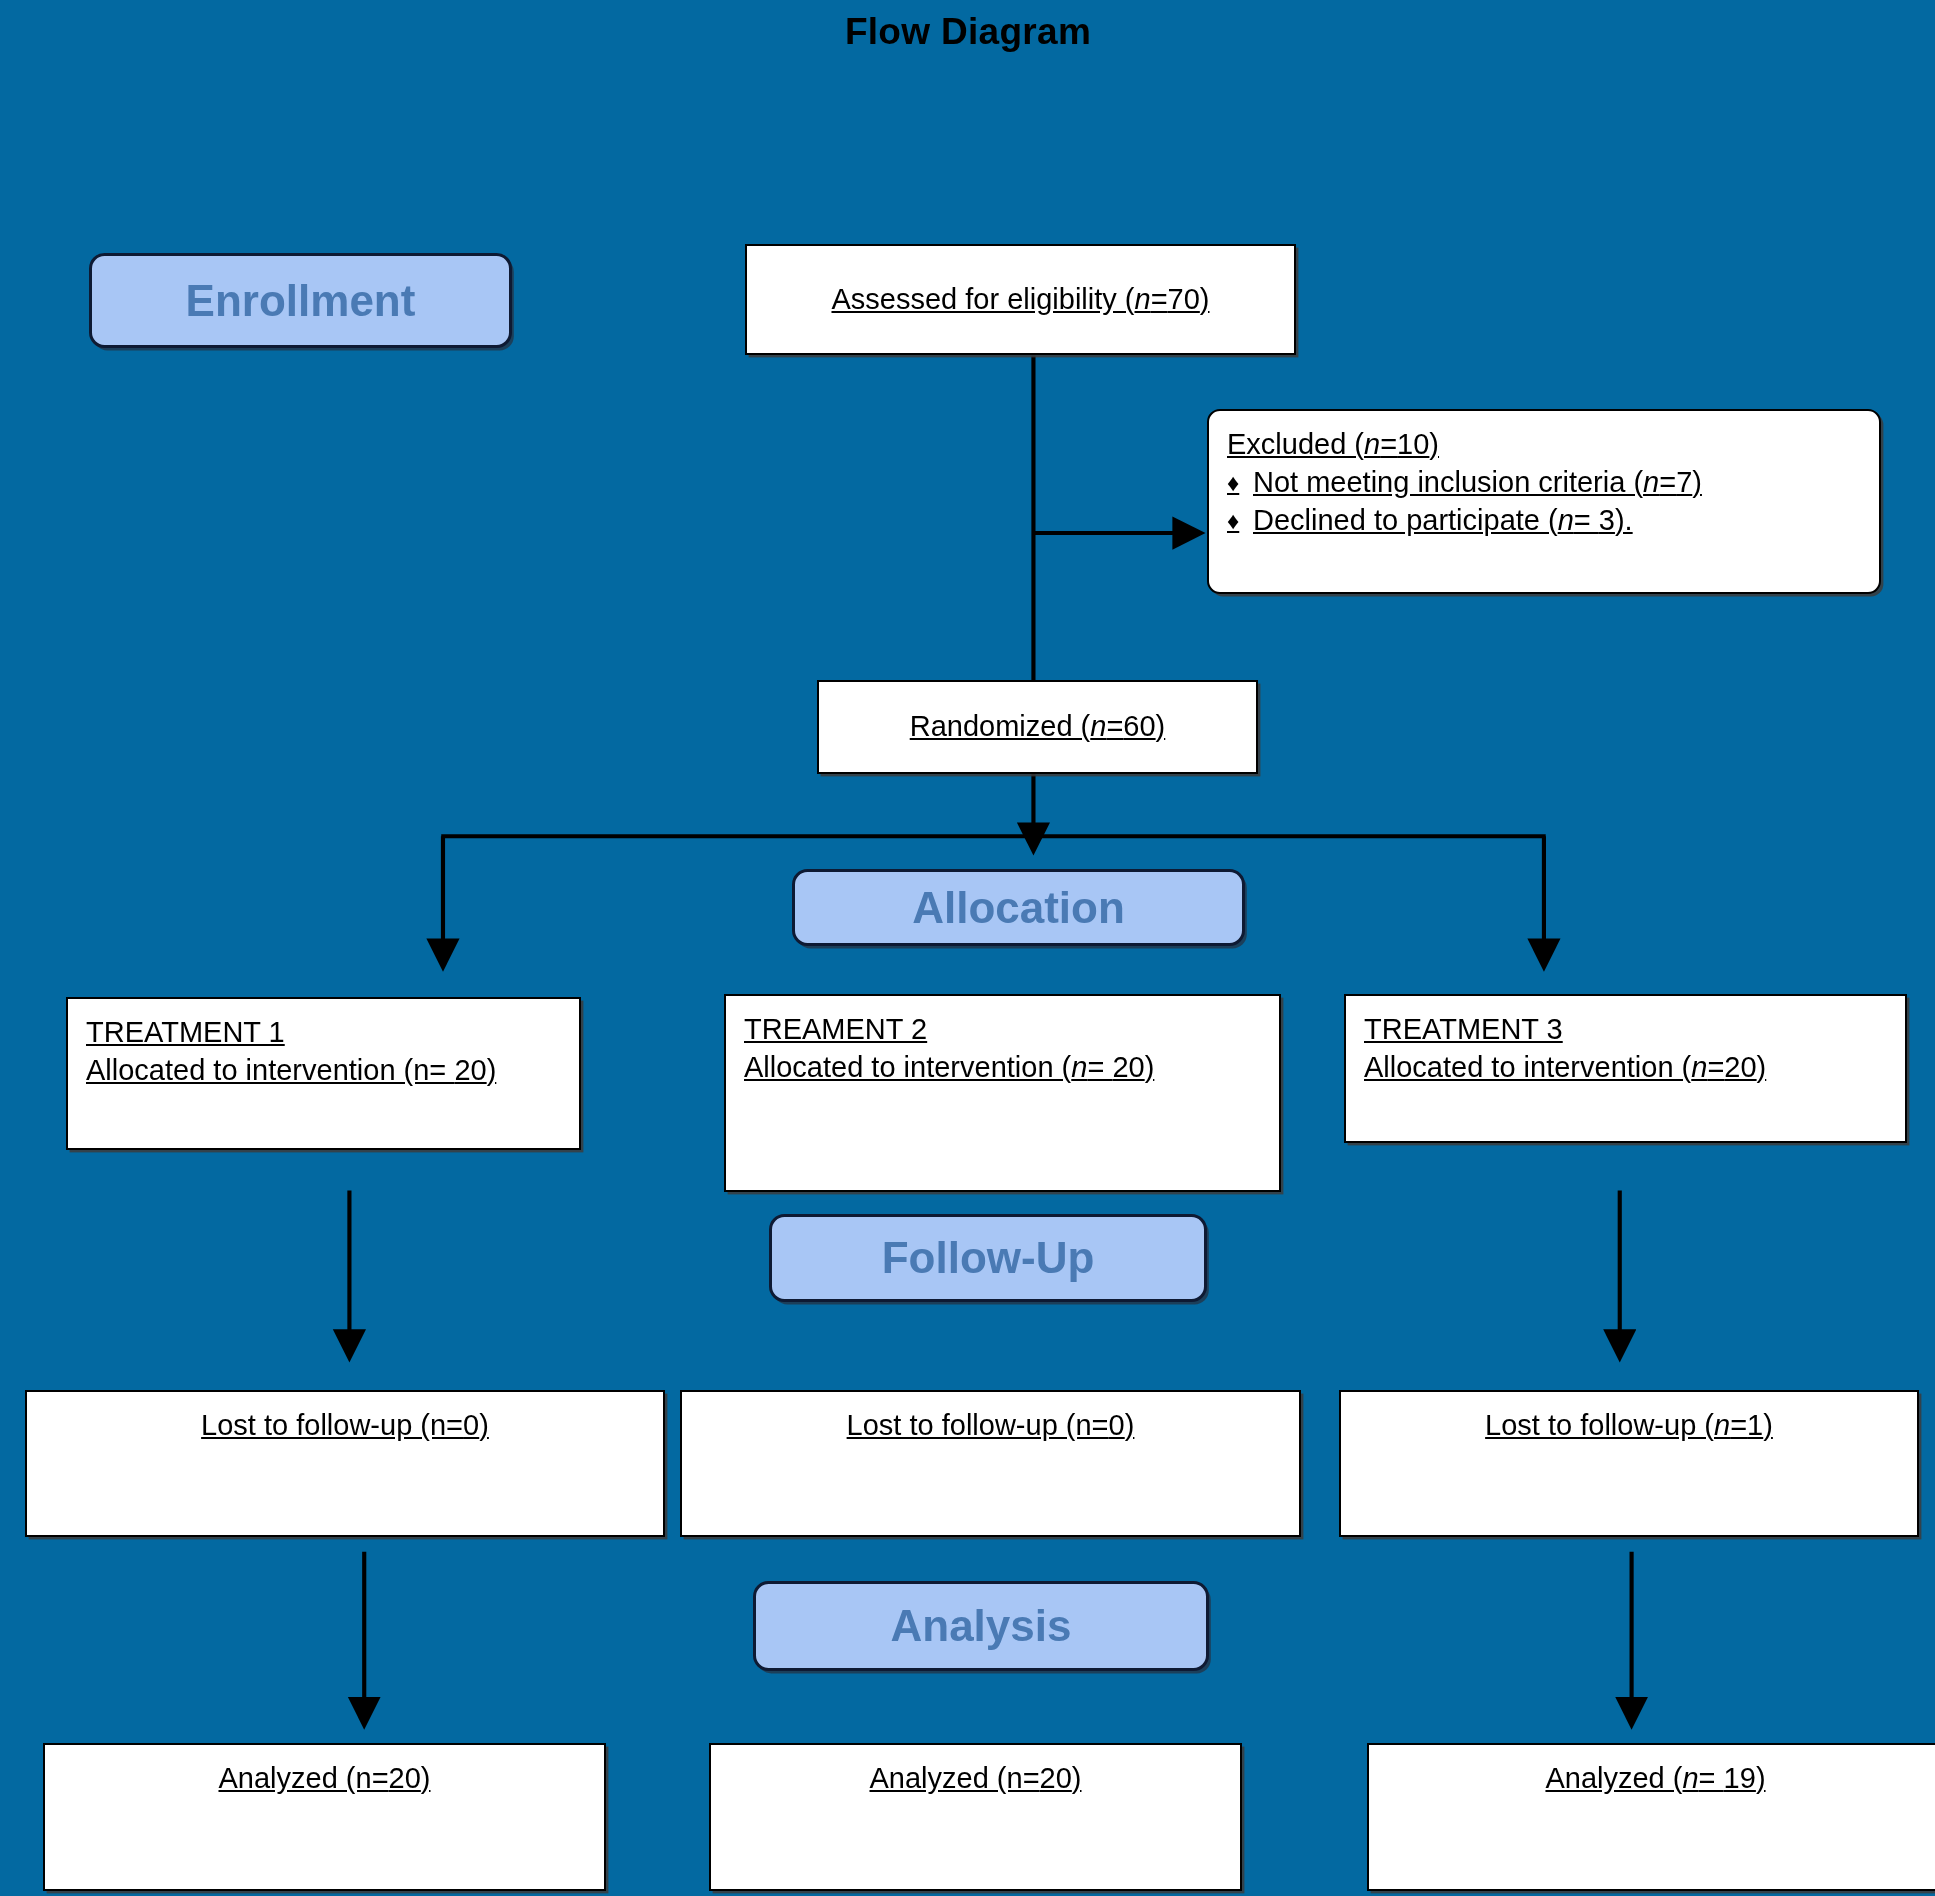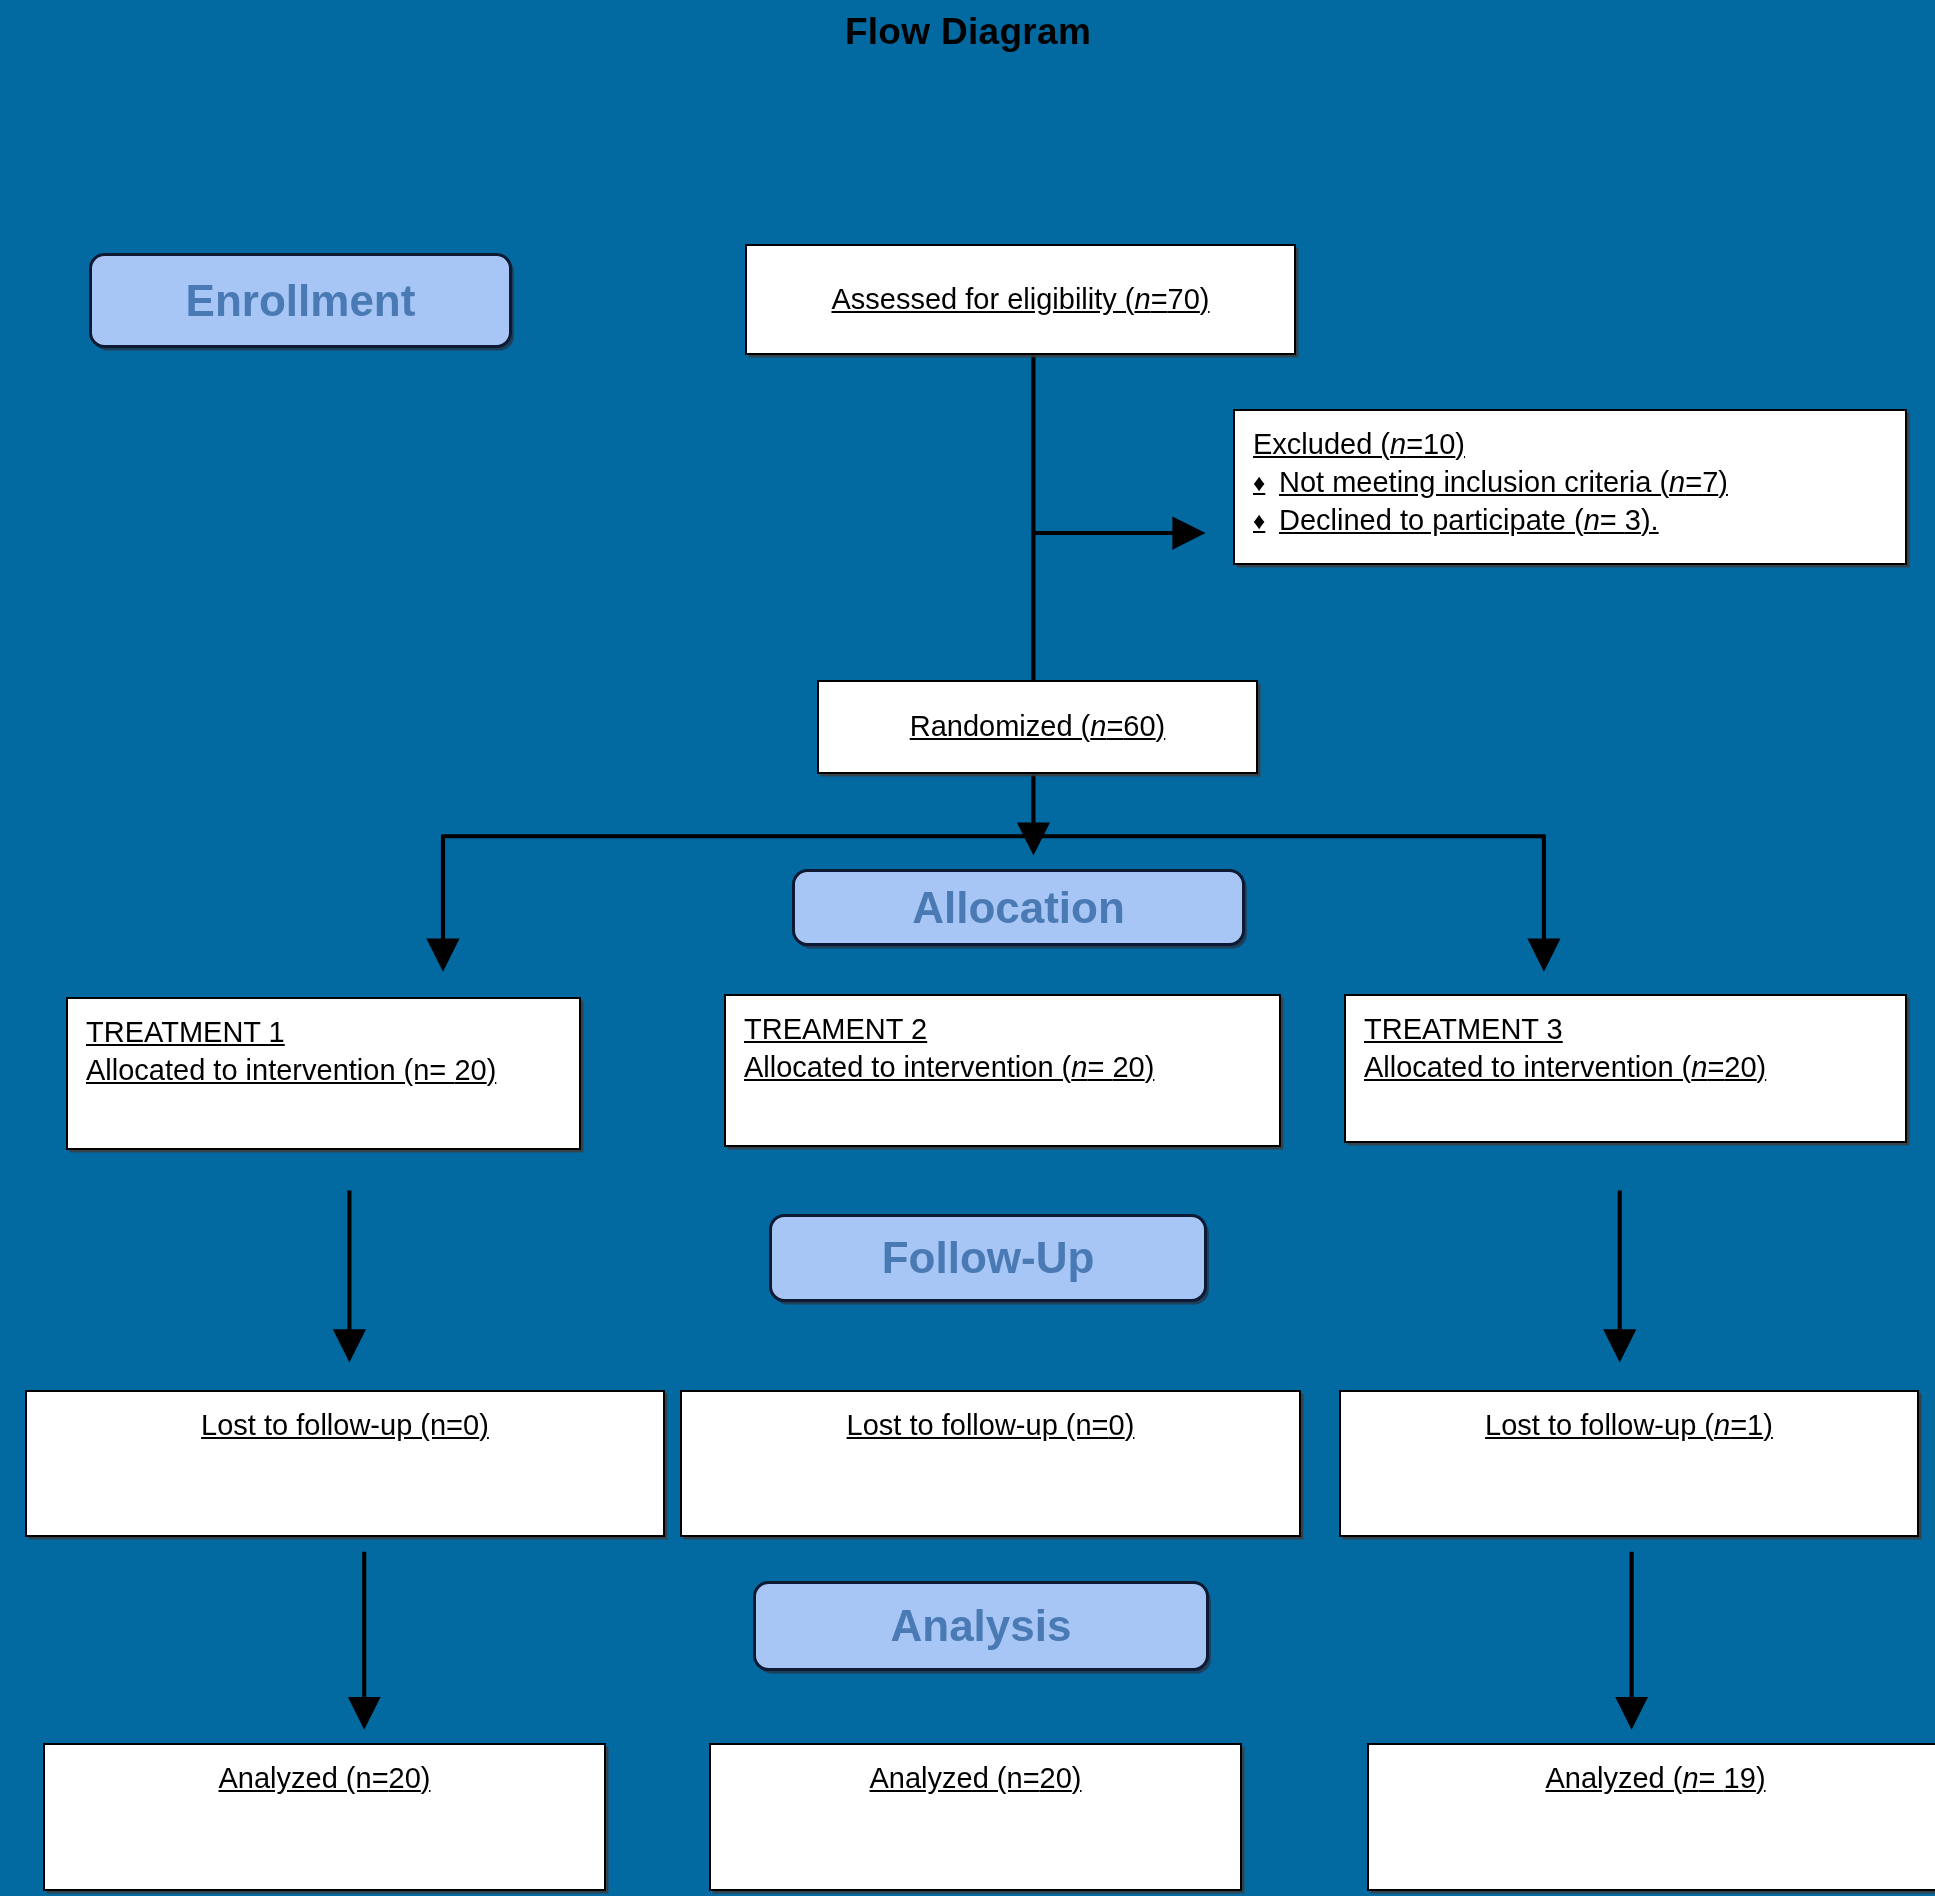--- a/index.html
+++ b/index.html
@@ -140,21 +140,21 @@
   <div class="stage" style="left:753px; top:1581px; width:456px; height:90px;">
     <span>Analysis</span>
   </div>
 
   <div class="node center vmid" style="left:745px; top:244px; width:551px; height:111px;">
     <div class="inner">
       <span>Assessed for eligibility (<em class="it">n</em>=<span>70</span>)</span>
     </div>
   </div>
 
-  <div class="node left" style="left:1233px; top:409px; width:674px; height:156px;">
+  <div class="node left" style="left:1207px; top:409px; width:674px; height:185px;border-radius:13px;">
     <div class="inner">
       <div>Excluded (<em class="it">n</em>=<span>10</span>)</div>
       <div class="bullet-line">
         <span class="bullet-glyph">♦</span>
         <span class="bullet-text">Not meeting inclusion criteria (<em class="it">n</em>=<span>7</span>)</span>
       </div>
       <div class="bullet-line">
         <span class="bullet-glyph">♦</span>
         <span class="bullet-text">Declined to participate (<em class="it">n</em>= <span>3</span>).</span>
       </div>
@@ -167,21 +167,21 @@
     </div>
   </div>
 
   <div class="node left" style="left:66px; top:997px; width:515px; height:153px;">
     <div class="inner">
       <div>TREATMENT 1</div>
       <div>Allocated to intervention (n= <span>20</span>)</div>
     </div>
   </div>
 
-  <div class="node left" style="left:724px; top:994px; width:557px; height:153px;">
+  <div class="node left" style="left:724px; top:994px; width:557px; height:198px;">
     <div class="inner">
       <div>TREAMENT  2</div>
       <div>Allocated to intervention (<em class="it">n</em>= <span>20</span>)</div>
     </div>
   </div>
 
   <div class="node left" style="left:1344px; top:994px; width:563px; height:149px;">
     <div class="inner">
       <div>TREATMENT 3</div>
       <div>Allocated to intervention (<em class="it">n</em>=<span>20</span>)</div>

